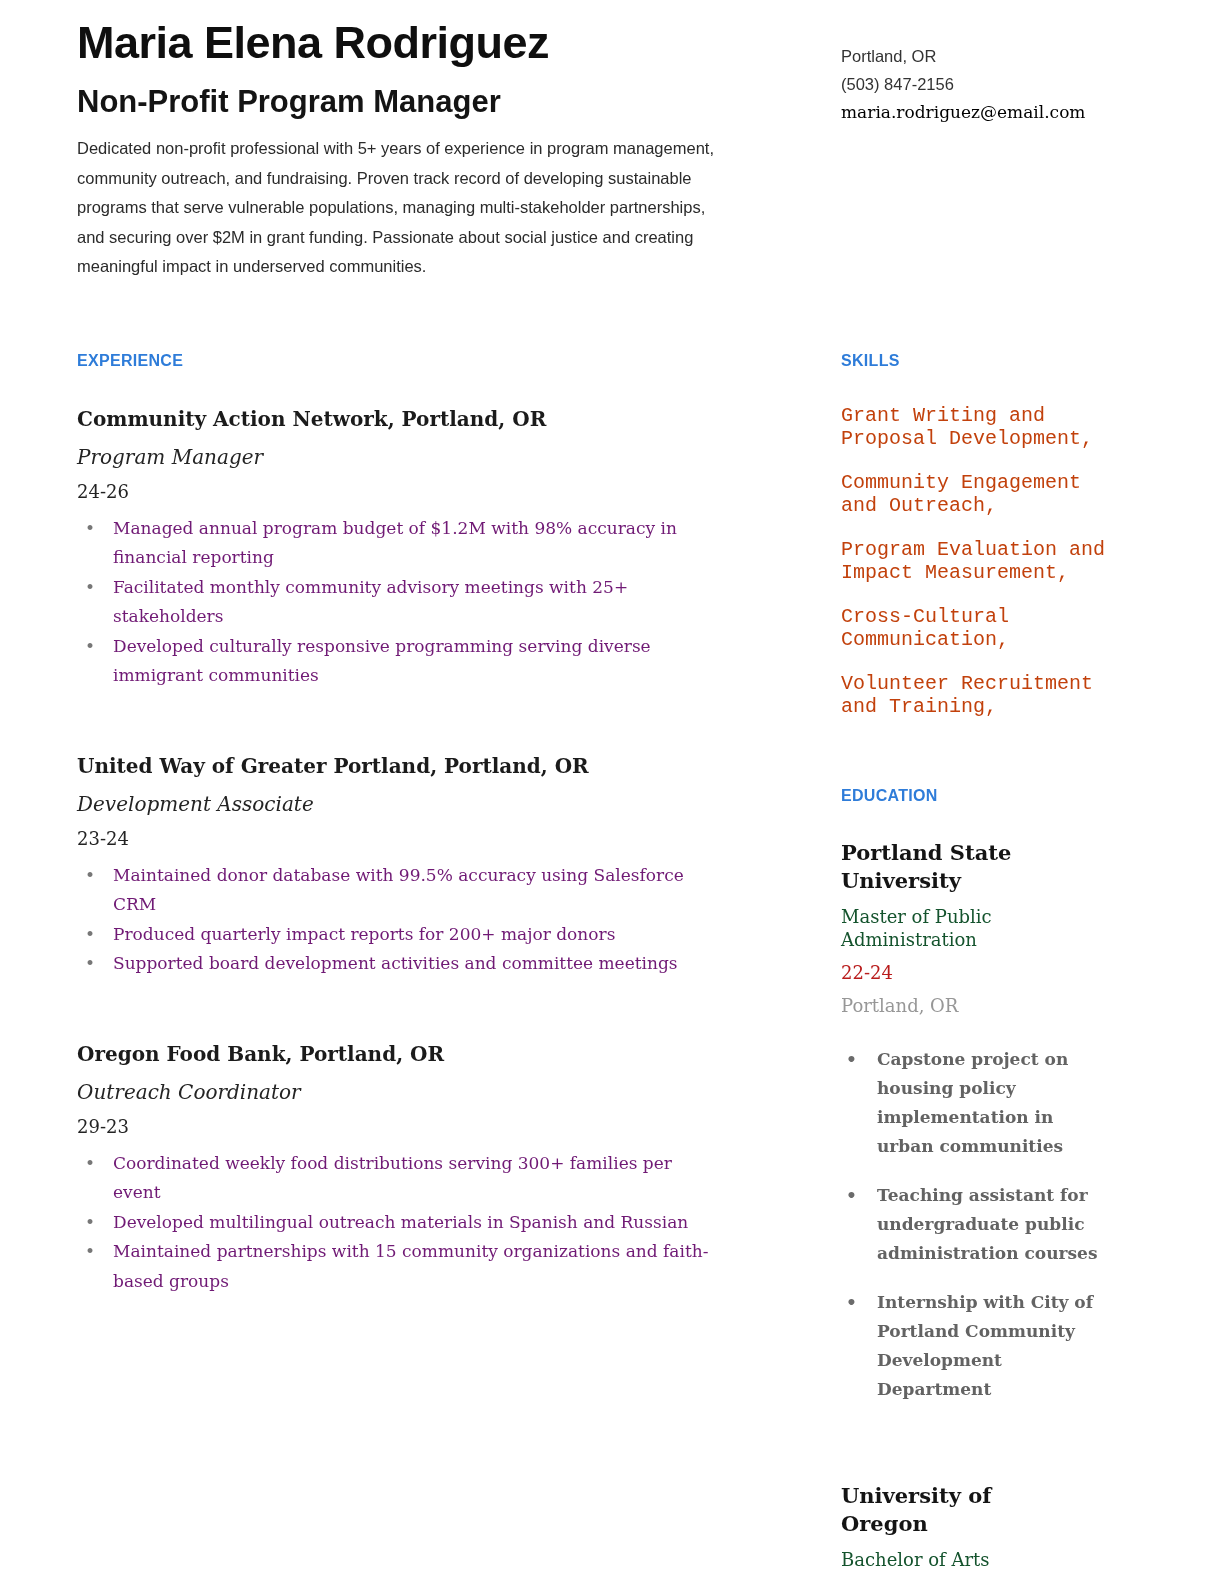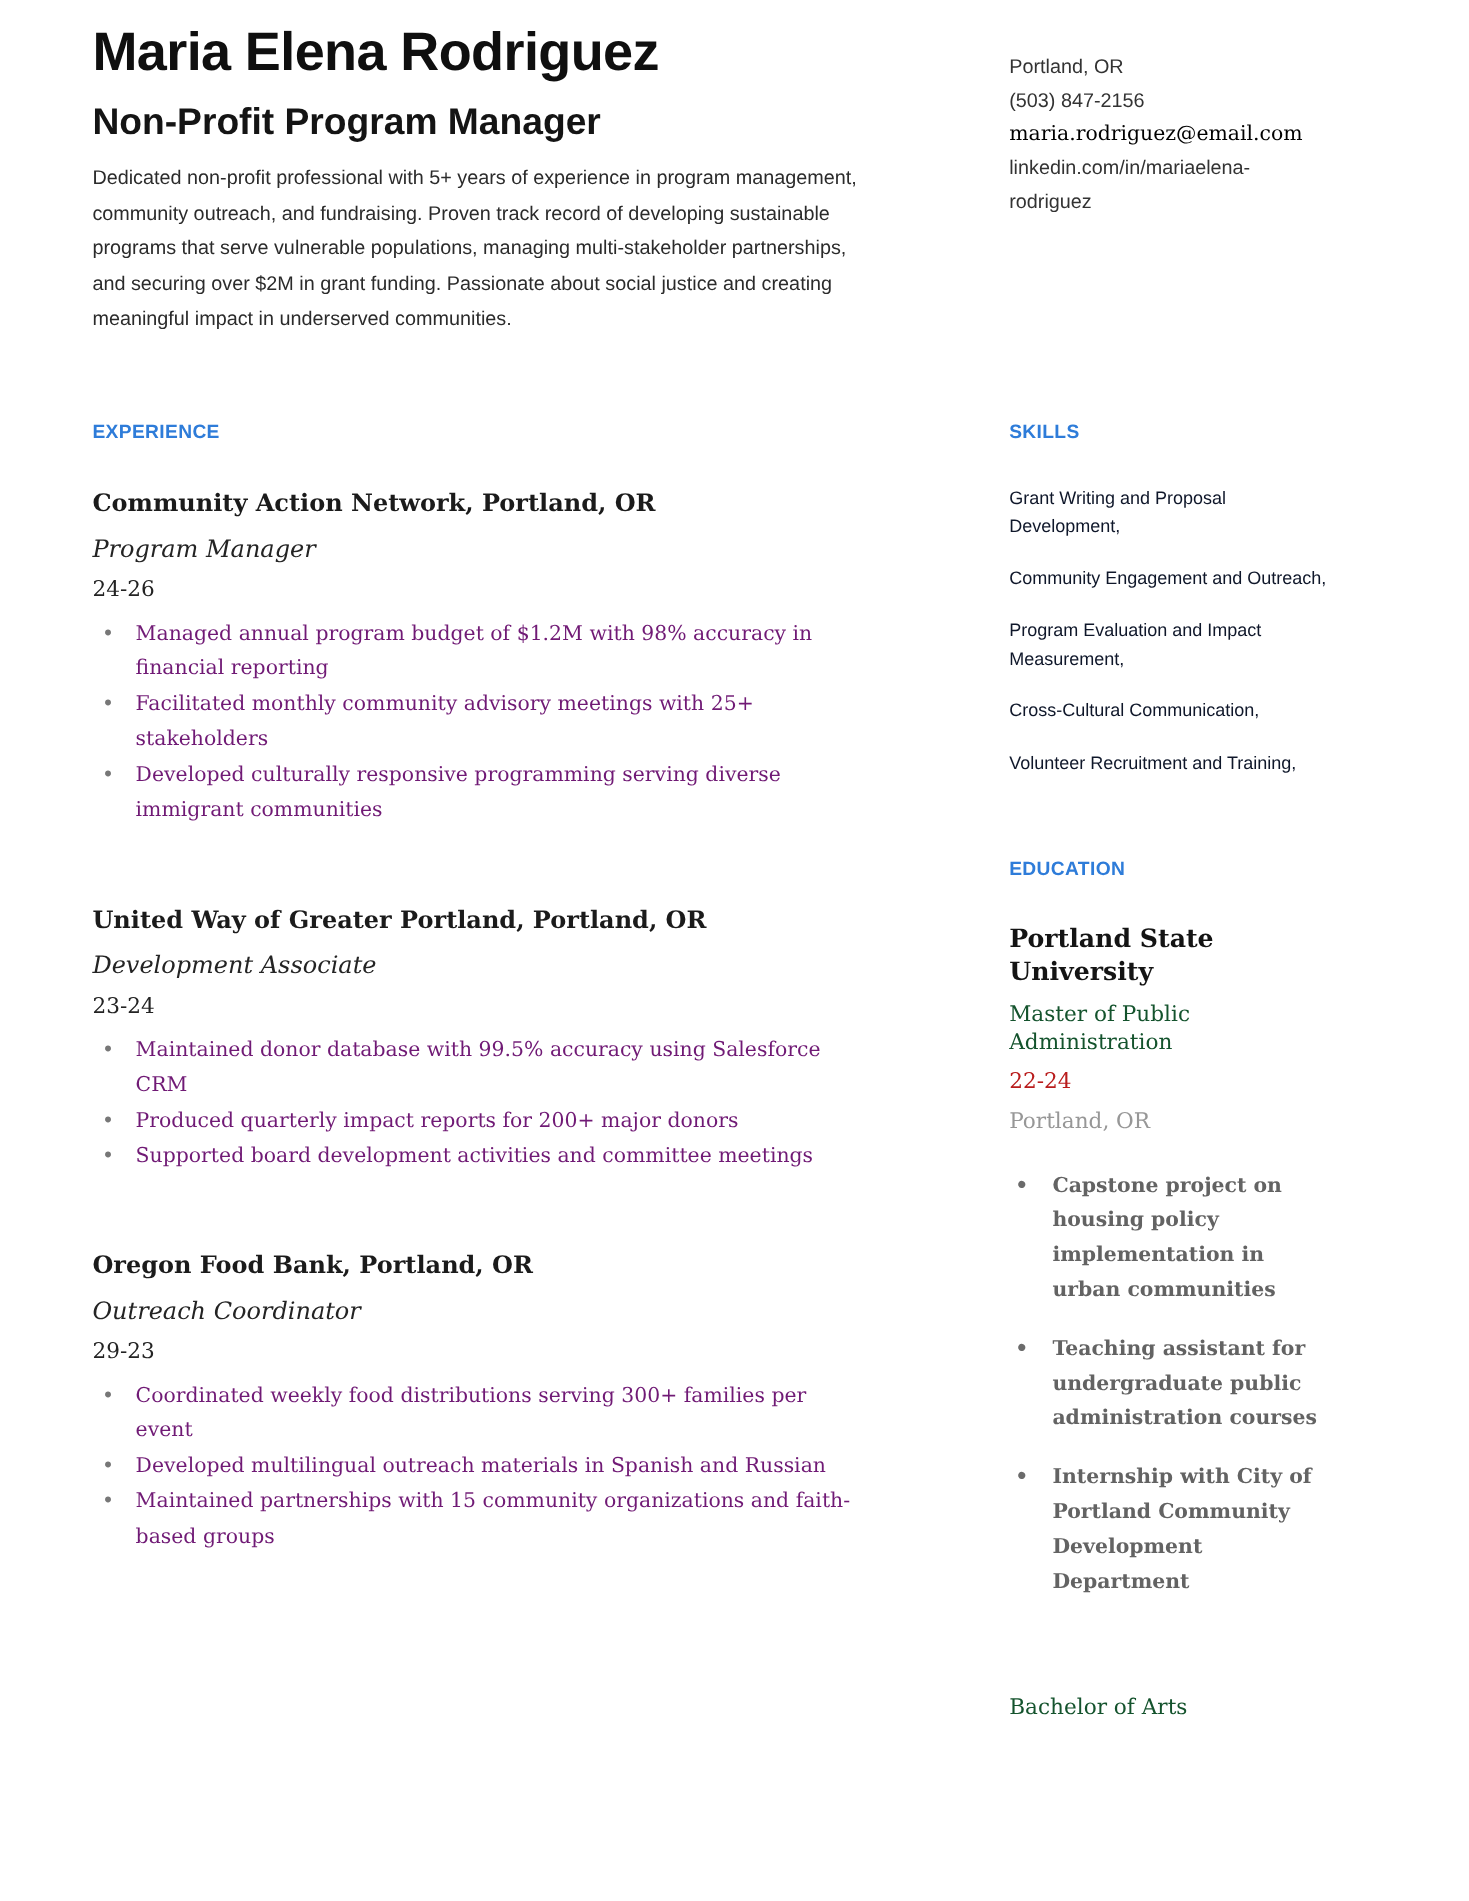--- a/index.html
+++ b/index.html
@@ -100,24 +100,24 @@
     position: absolute;
     left: 8px;
     top: 0;
     color: #777777;
   }
   .b-row .b-text { display: inline-block; max-width: 600px; vertical-align: top; }
 
   
   .skill-item {
     margin-top: 34px;
-    font-family: Liberation Sans, sans-serif;
-    font-size: 15px;
+    font-family: Liberation Mono, monospace;
+    font-size: 20px;
     line-height: 23.5px;
-    color: #0f172a;
+    color: #c2410c;
   }
   .skill-item + .skill-item { margin-top: 20px; }
 
   
   .edu-heading { margin-top: 68px; }
   .school { margin-top: 34px; }
   .school + .school { margin-top: 78px; }
   .school-name {
     max-width: 235px;
     font-family: "DejaVu Serif", "Liberation Serif", serif;
@@ -177,21 +177,20 @@
     <header>
       <h1 class="person-name">Maria Elena Rodriguez</h1>
       <h2 class="person-title">Non-Profit Program Manager</h2>
       <p class="summary">Dedicated non-profit professional with 5+ years of experience in program management, community outreach, and fundraising. Proven track record of developing sustainable programs that serve vulnerable populations, managing multi-stakeholder partnerships, and securing over $2M in grant funding. Passionate about social justice and creating meaningful impact in underserved communities.</p>
     </header>
 
     <aside class="contact">
       <div>Portland, OR</div>
       <div>(503) 847-2156</div>
       <a href="#" class="email-link">maria.rodriguez@email.com</a>
-      <div>linkedin.com/in/mariaelena-rodriguez</div>
     </aside>
 
     <main>
       <section>
         <h3 class="sec-heading">EXPERIENCE</h3>
 
         <article class="entry">
           <h4 class="company">Community Action Network, Portland, OR</h4>
           <div class="role">Program Manager</div>
           <div class="dates">24-26</div>
@@ -245,19 +244,20 @@
           <div class="edu-dates">22-24</div>
           <div class="edu-location">Portland, OR</div>
           <ul class="edu-bullets">
             <li class="eb-row"><span class="b-text">Capstone project on housing policy implementation in urban communities</span></li>
             <li class="eb-row"><span class="b-text">Teaching assistant for undergraduate public administration courses</span></li>
             <li class="eb-row"><span class="b-text">Internship with City of Portland Community Development Department</span></li>
           </ul>
         </div>
 
         <div class="school">
+          <h4 class="school-name">University of Oregon</h4>
           <div class="degree">Bachelor of Arts</div>
         </div>
       </section>
     </aside>
 
   </div>
 </div>
 
 </body></html>

